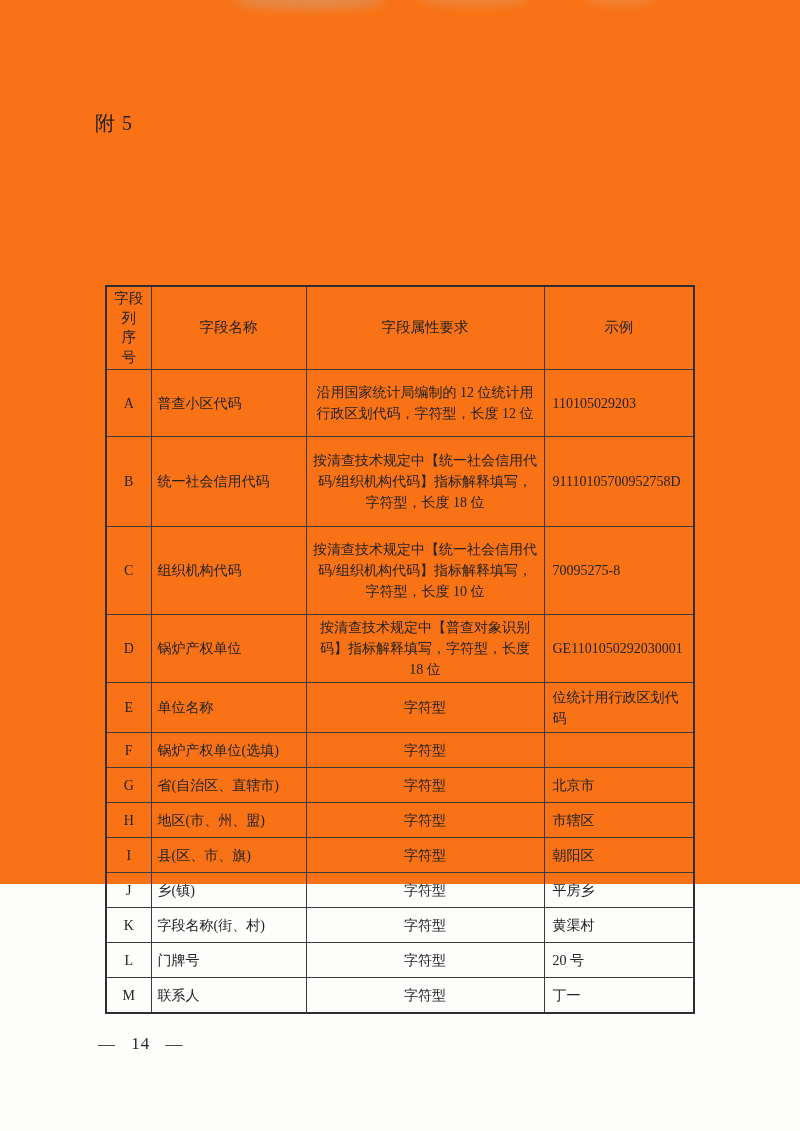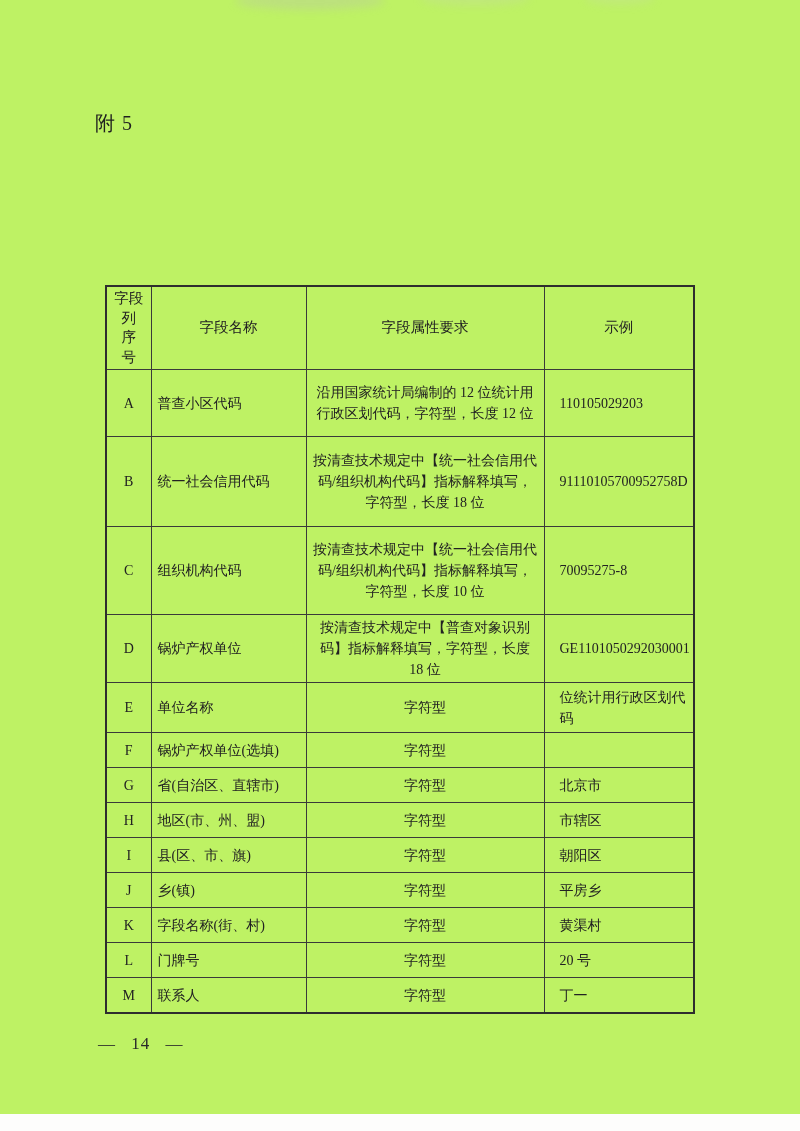--- a/index.html
+++ b/index.html
@@ -10,22 +10,22 @@
     width: 800px;
     height: 1131px;
     background: #fdfdfc;
     font-family: "Liberation Serif", "DejaVu Serif", serif;
     color: #1f1f1f;
     overflow: hidden;
   }
   .page {
     position: relative;
     width: 800px;
-    height: 1114px;
-    background: #bef264;
+    height: 884px;
+    background: #f97316;
   }
   
   .smudge {
     position: absolute;
     background: rgba(185,185,185,0.30);
     border-radius: 50%;
     filter: blur(4px);
     pointer-events: none;
   }
   .smudge-1 { left: 235px; top: -8px; width: 150px; height: 18px; }
@@ -87,21 +87,21 @@
     line-height: 1.35;
     padding: 2px 3px;
   }
 
   .fields-table td.col-id {
     text-align: center;
     font-family: "Liberation Serif", "DejaVu Serif", serif;
   }
   .fields-table td.col-name    { text-align: left; }
   .fields-table td.col-attr    { text-align: center; }
-  .fields-table td.col-example { text-align: left; padding-left: 15px; }
+  .fields-table td.col-example { text-align: left; padding-left: 8px; }
 
   
   .fields-table tbody tr:nth-child(1) { height: 67px; }
   .fields-table tbody tr:nth-child(2) { height: 90px; }
   .fields-table tbody tr:nth-child(3) { height: 88px; }
   .fields-table tbody tr:nth-child(4) { height: 62px; }
   .fields-table tbody tr:nth-child(5) { height: 50px; }
   .fields-table tbody tr:nth-child(n+6) { height: 35px; }
 
   .page-footer {

